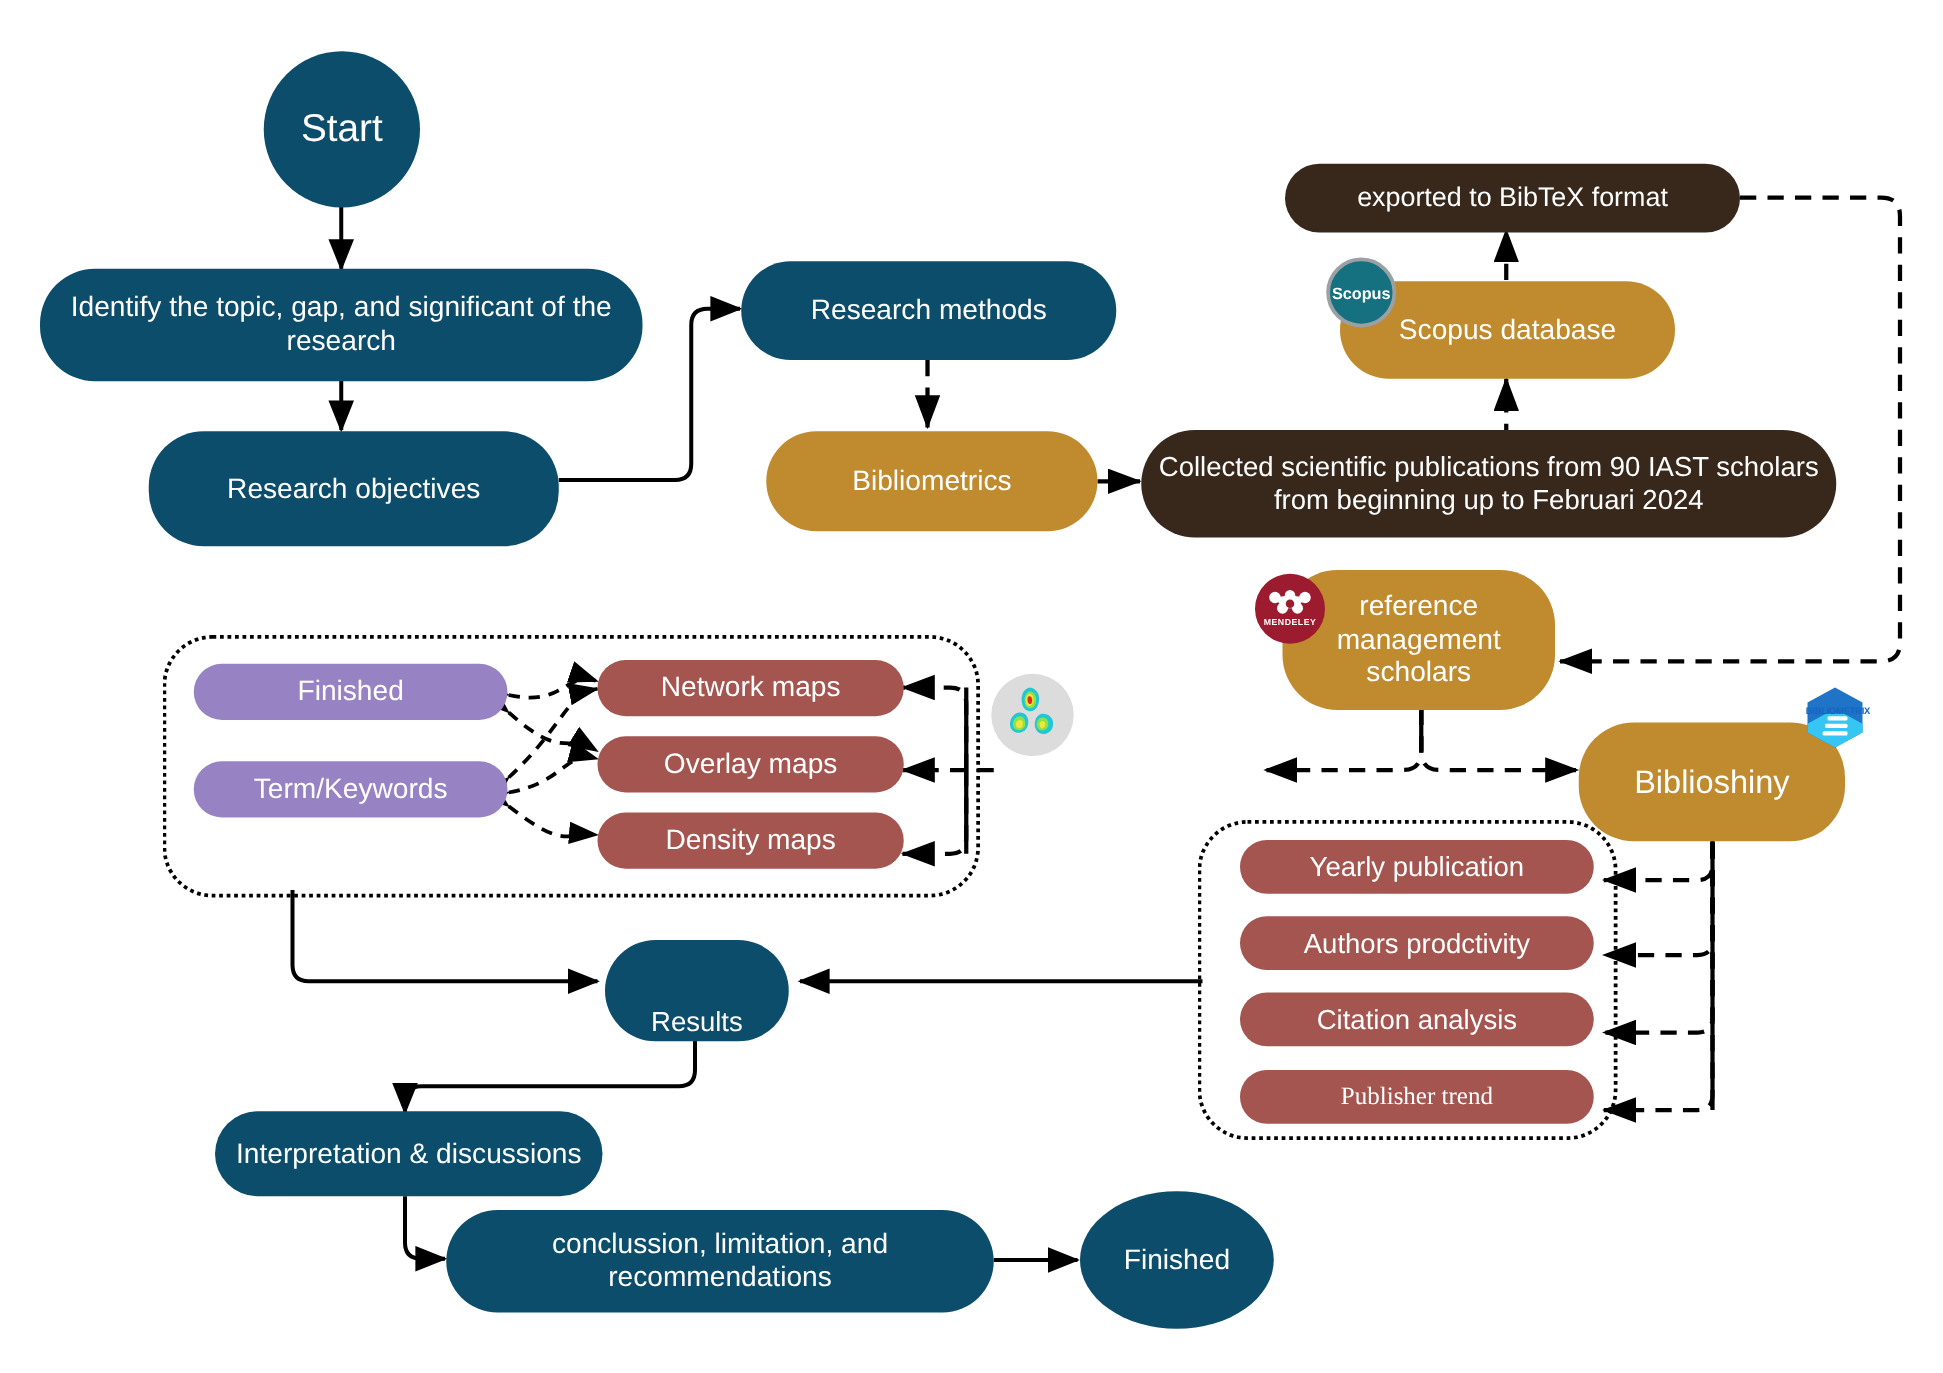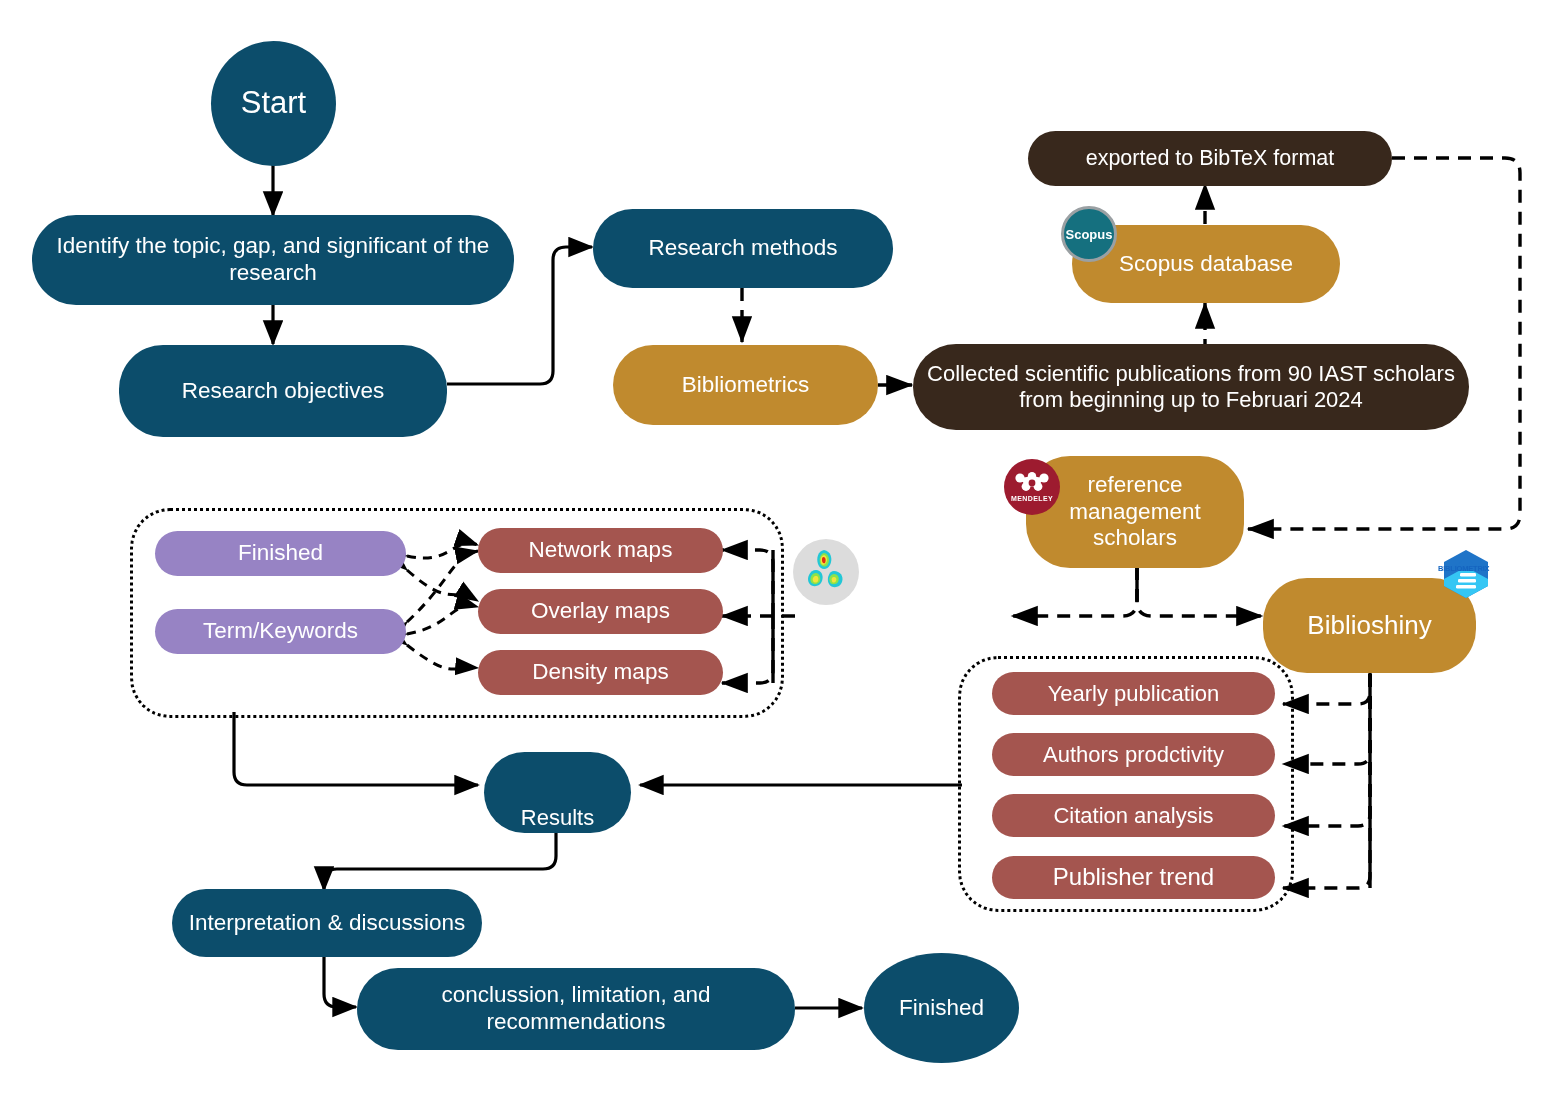--- a/index.html
+++ b/index.html
@@ -19,21 +19,21 @@
   .soft{border-radius:44px;}
   .logo{position:absolute;z-index:6;}
   .dotbox{position:absolute;border:3px dotted #000;border-radius:40px;z-index:1;background:transparent;}
   .lg-scopus{width:50px;height:50px;border-radius:50%;background:#15707F;border:3px solid #9AA0A3;
         display:flex;align-items:center;justify-content:center;color:#fff;font-weight:bold;font-size:13px;}
   .lg-mendeley{width:56px;height:56px;border-radius:50%;background:#9D1B2F;
         display:flex;flex-direction:column;align-items:center;justify-content:center;}
   .lg-mendeley .mt{color:#fff;font-size:7px;font-weight:bold;letter-spacing:.4px;margin-top:1px;}
   .lg-vos{width:66px;height:66px;border-radius:50%;background:#DCDCDC;
         display:flex;align-items:center;justify-content:center;}
-  .lg-bib{width:58px;height:58px;display:flex;align-items:center;justify-content:flex-start;position:relative;}
+  .lg-bib{width:58px;height:58px;display:flex;align-items:center;justify-content:flex-end;position:relative;}
   .lg-bib .bt{position:absolute;top:18px;font-size:7.5px;font-weight:bold;color:#1565C0;letter-spacing:-.2px;z-index:2;}
 </style>
 </head>
 <body>
 
 <div id="stage">
 
   <svg id="edges" viewBox="0 0 1554 1098" xmlns="http://www.w3.org/2000/svg">
     <defs>
       <marker id="ah" markerWidth="9" markerHeight="9" refX="7.4" refY="3.2" orient="auto" markerUnits="strokeWidth">
@@ -171,21 +171,21 @@
   </div>
 
   <div class="node rose pill" style="left:992px;top:733px;width:283px;height:43px;font-size:22px;">
     <span>Authors prodctivity</span>
   </div>
 
   <div class="node rose pill" style="left:992px;top:794px;width:283px;height:43px;font-size:22px;">
     <span>Citation analysis</span>
   </div>
 
-  <div class="node rose pill" style="left:992px;top:856px;width:283px;height:43px;font-size:24px;">
+  <div class="node rose pill" style="left:992px;top:856px;width:283px;height:43px;font-size:20px;font-family:Liberation Serif, serif;">
     <span>Publisher trend</span>
   </div>
 
   <div class="node blue soft" style="left:484px;top:752px;width:147px;height:81px;font-size:22px;border-radius:48px;align-items:flex-end;">
     <span>Results</span>
   </div>
 
   <div class="node blue soft" style="left:172px;top:889px;width:310px;height:68px;font-size:22.5px;">
     <span>Interpretation &amp; discussions</span>
   </div>

